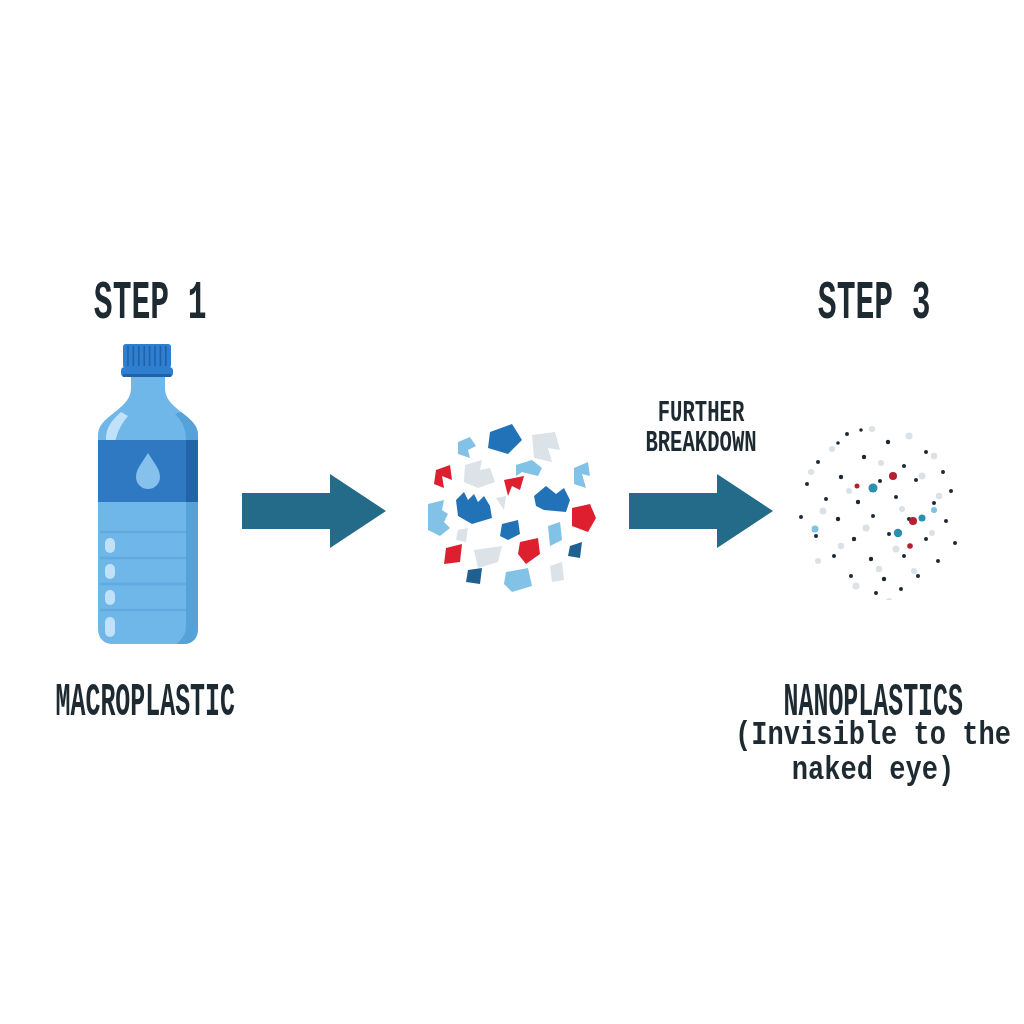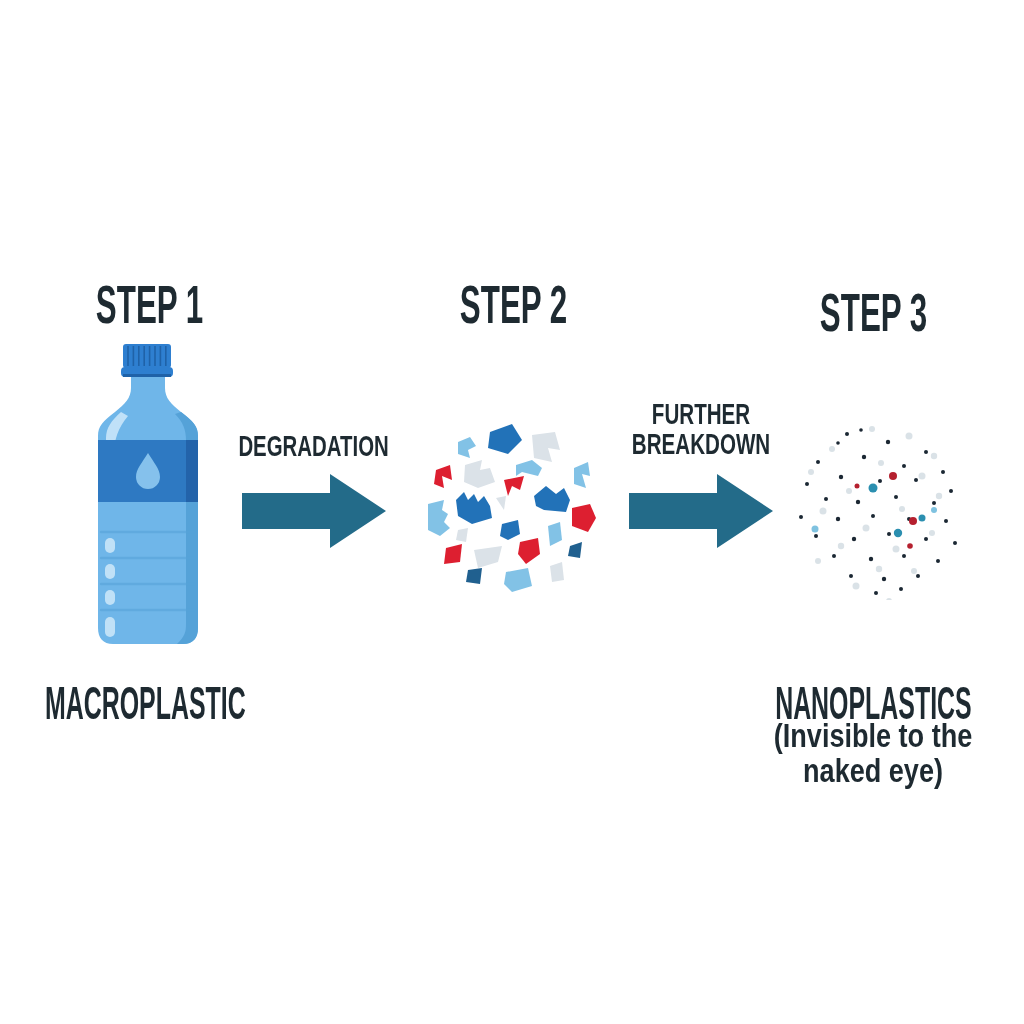--- a/index.html
+++ b/index.html
@@ -1,29 +1,29 @@
 <!DOCTYPE html>
 <html style="--background: #ffffff; --heading: #1e2a31; --arrow: #236b89; --bottle-body: #6fb6e9; --bottle-shade: #55a2d8; --bottle-cap: #2e7fd0; --bottle-cap-ridge: #1f62a8; --bottle-label: #2e79c2; --bottle-label-shade: #2363aa; --bottle-drop: #85c1ec; --bottle-highlight: #cfe9fa; --frag-blue: #2272b8; --frag-lightblue: #82c2e6; --frag-gray: #dbe2e8; --frag-red: #dd1f30; --frag-navy: #20608f; --dot-dark: #1b2733; --dot-gray: #aebfc9; --dot-teal: #2b8fb0; --dot-red: #b5202f; --dot-lightblue: #7fc2e0;"><head>
 <meta charset="utf-8">
 <style>
   html,body{margin:0;padding:0;background:#fff;}
   .canvas{
     position:relative;width:1024px;height:1024px;background:var(--background,#fff);
-    font-family:Liberation Sans, sans-serif;overflow:hidden;
+    font-family:Liberation Mono, monospace;overflow:hidden;
   }
   .abs{position:absolute;}
   
   .step-title{
     width:240px;text-align:center;font-weight:bold;font-size:54px;line-height:1;
     color:var(--heading,#1e2a31);
   }
   .step-title .cond{display:inline-block;white-space:nowrap;transform:scaleX(.58);transform-origin:50% 50%;}
   .t1{left:30px;top:277px;}
   .t2{left:394px;top:277px;}
-  .t3{left:754px;top:285px;}
+  .t3{left:754px;top:277px;}
   
   .flow-label{font-weight:bold;color:var(--heading,#1e2a31);text-align:center;}
   .deg{left:194px;top:431px;width:240px;font-size:30px;line-height:1;}
   .deg .cond{display:inline-block;white-space:nowrap;transform:scaleX(.68);transform-origin:50% 50%;}
   .fb{left:601px;top:399px;width:200px;font-size:29px;line-height:30px;
       transform:scaleX(.71);transform-origin:50% 50%;}
   
   .item-label{
     width:500px;text-align:center;font-weight:bold;font-size:47px;line-height:1;
     color:var(--heading,#1e2a31);top:679px;
@@ -39,23 +39,20 @@
   .sub-label .line{display:block;transform:scaleX(.82);transform-origin:50% 50%;white-space:nowrap;}
   svg{display:block;}
 </style>
 </head>
 <body>
 
 <div class="canvas">
 
   <div class="abs step-title t1">
     <span class="cond">STEP 1</span>
-  </div>
-  <div class="abs step-title t2">
-    <span class="cond">STEP 2</span>
   </div>
   <div class="abs step-title t3">
     <span class="cond">STEP 3</span>
   </div>
 
   <svg class="abs" style="left:85px;top:336px;" width="126" height="316" viewBox="0 0 126 316">
 
     <rect x="38" y="8" width="48" height="24" rx="3" style="fill:var(--bottle-cap)"></rect>
     <g stroke="var(--bottle-cap-ridge)" stroke-width="1.6">
       <line x1="43" y1="10" x2="43" y2="30"></line>
@@ -87,23 +84,20 @@
       <rect x="20" y="228" width="10" height="15" rx="5"></rect>
       <rect x="20" y="254" width="10" height="15" rx="5"></rect>
       <rect x="20" y="281" width="10" height="20" rx="5"></rect>
     </g>
 
     <rect x="13" y="104" width="100" height="62" style="fill:var(--bottle-label)"></rect>
     <rect x="101" y="104" width="12" height="62" style="fill:var(--bottle-label-shade)"></rect>
     <path d="M63,117 C57,127 51,133 51,141 A12,12 0 0 0 75,141 C75,133 69,127 63,117 Z" style="fill:var(--bottle-drop)"></path>
   </svg>
 
-  <div class="abs flow-label deg">
-    <span class="cond">DEGRADATION</span>
-  </div>
   <svg class="abs" style="left:242px;top:474px;" width="144" height="74" viewBox="0 0 144 74">
     <polygon points="0,19 88,19 88,0 144,37 88,74 88,55 0,55" style="fill:var(--arrow)"></polygon>
   </svg>
 
   <svg class="abs" id="frag-svg" style="left:420px;top:410px;" width="205" height="205" viewBox="0 0 205 205">
       <polygon points="70,22 92,14 102,30 88,44 68,38" fill="#2272b8"></polygon>
       <polygon points="38,32 50,27 56,36 48,40 50,48 38,44" fill="#82c2e6"></polygon>
       <polygon points="112,25 135,22 140,40 128,38 132,52 114,48" fill="#dbe2e8"></polygon>
       <polygon points="96,55 112,50 122,58 118,66 102,62 96,66" fill="#82c2e6"></polygon>
       <polygon points="45,55 62,50 60,60 70,58 75,72 58,78 44,72" fill="#dbe2e8"></polygon>

